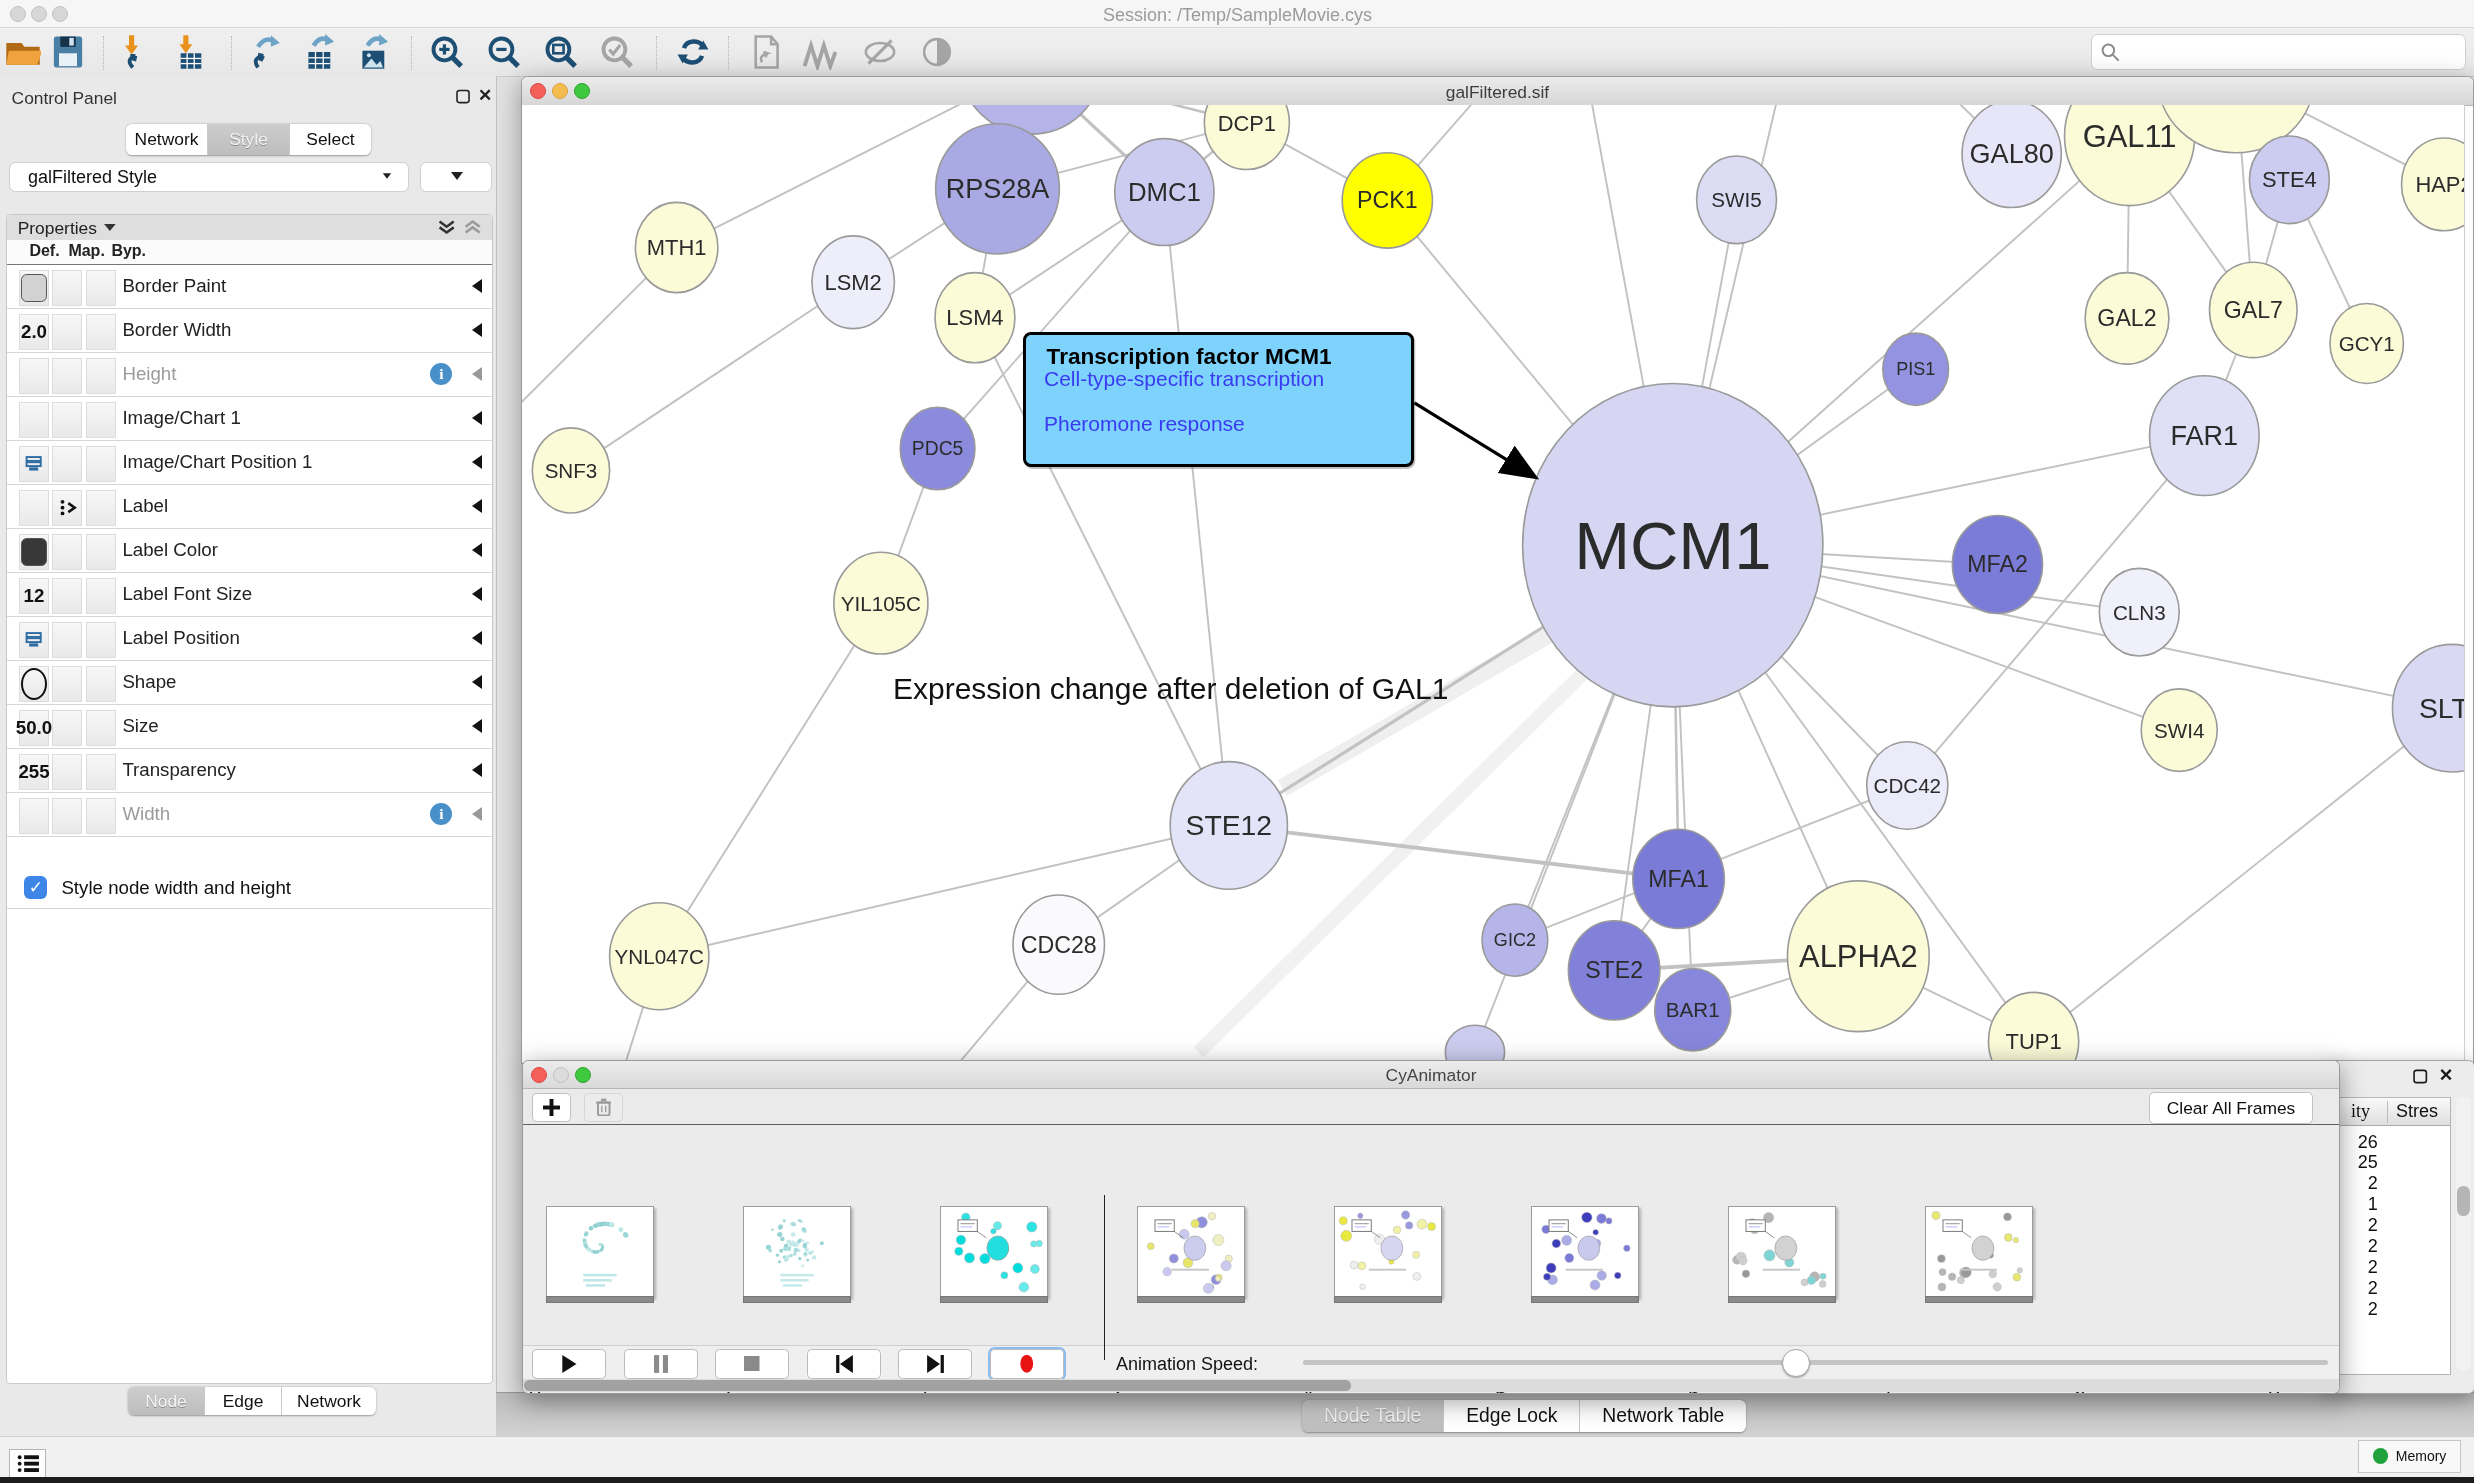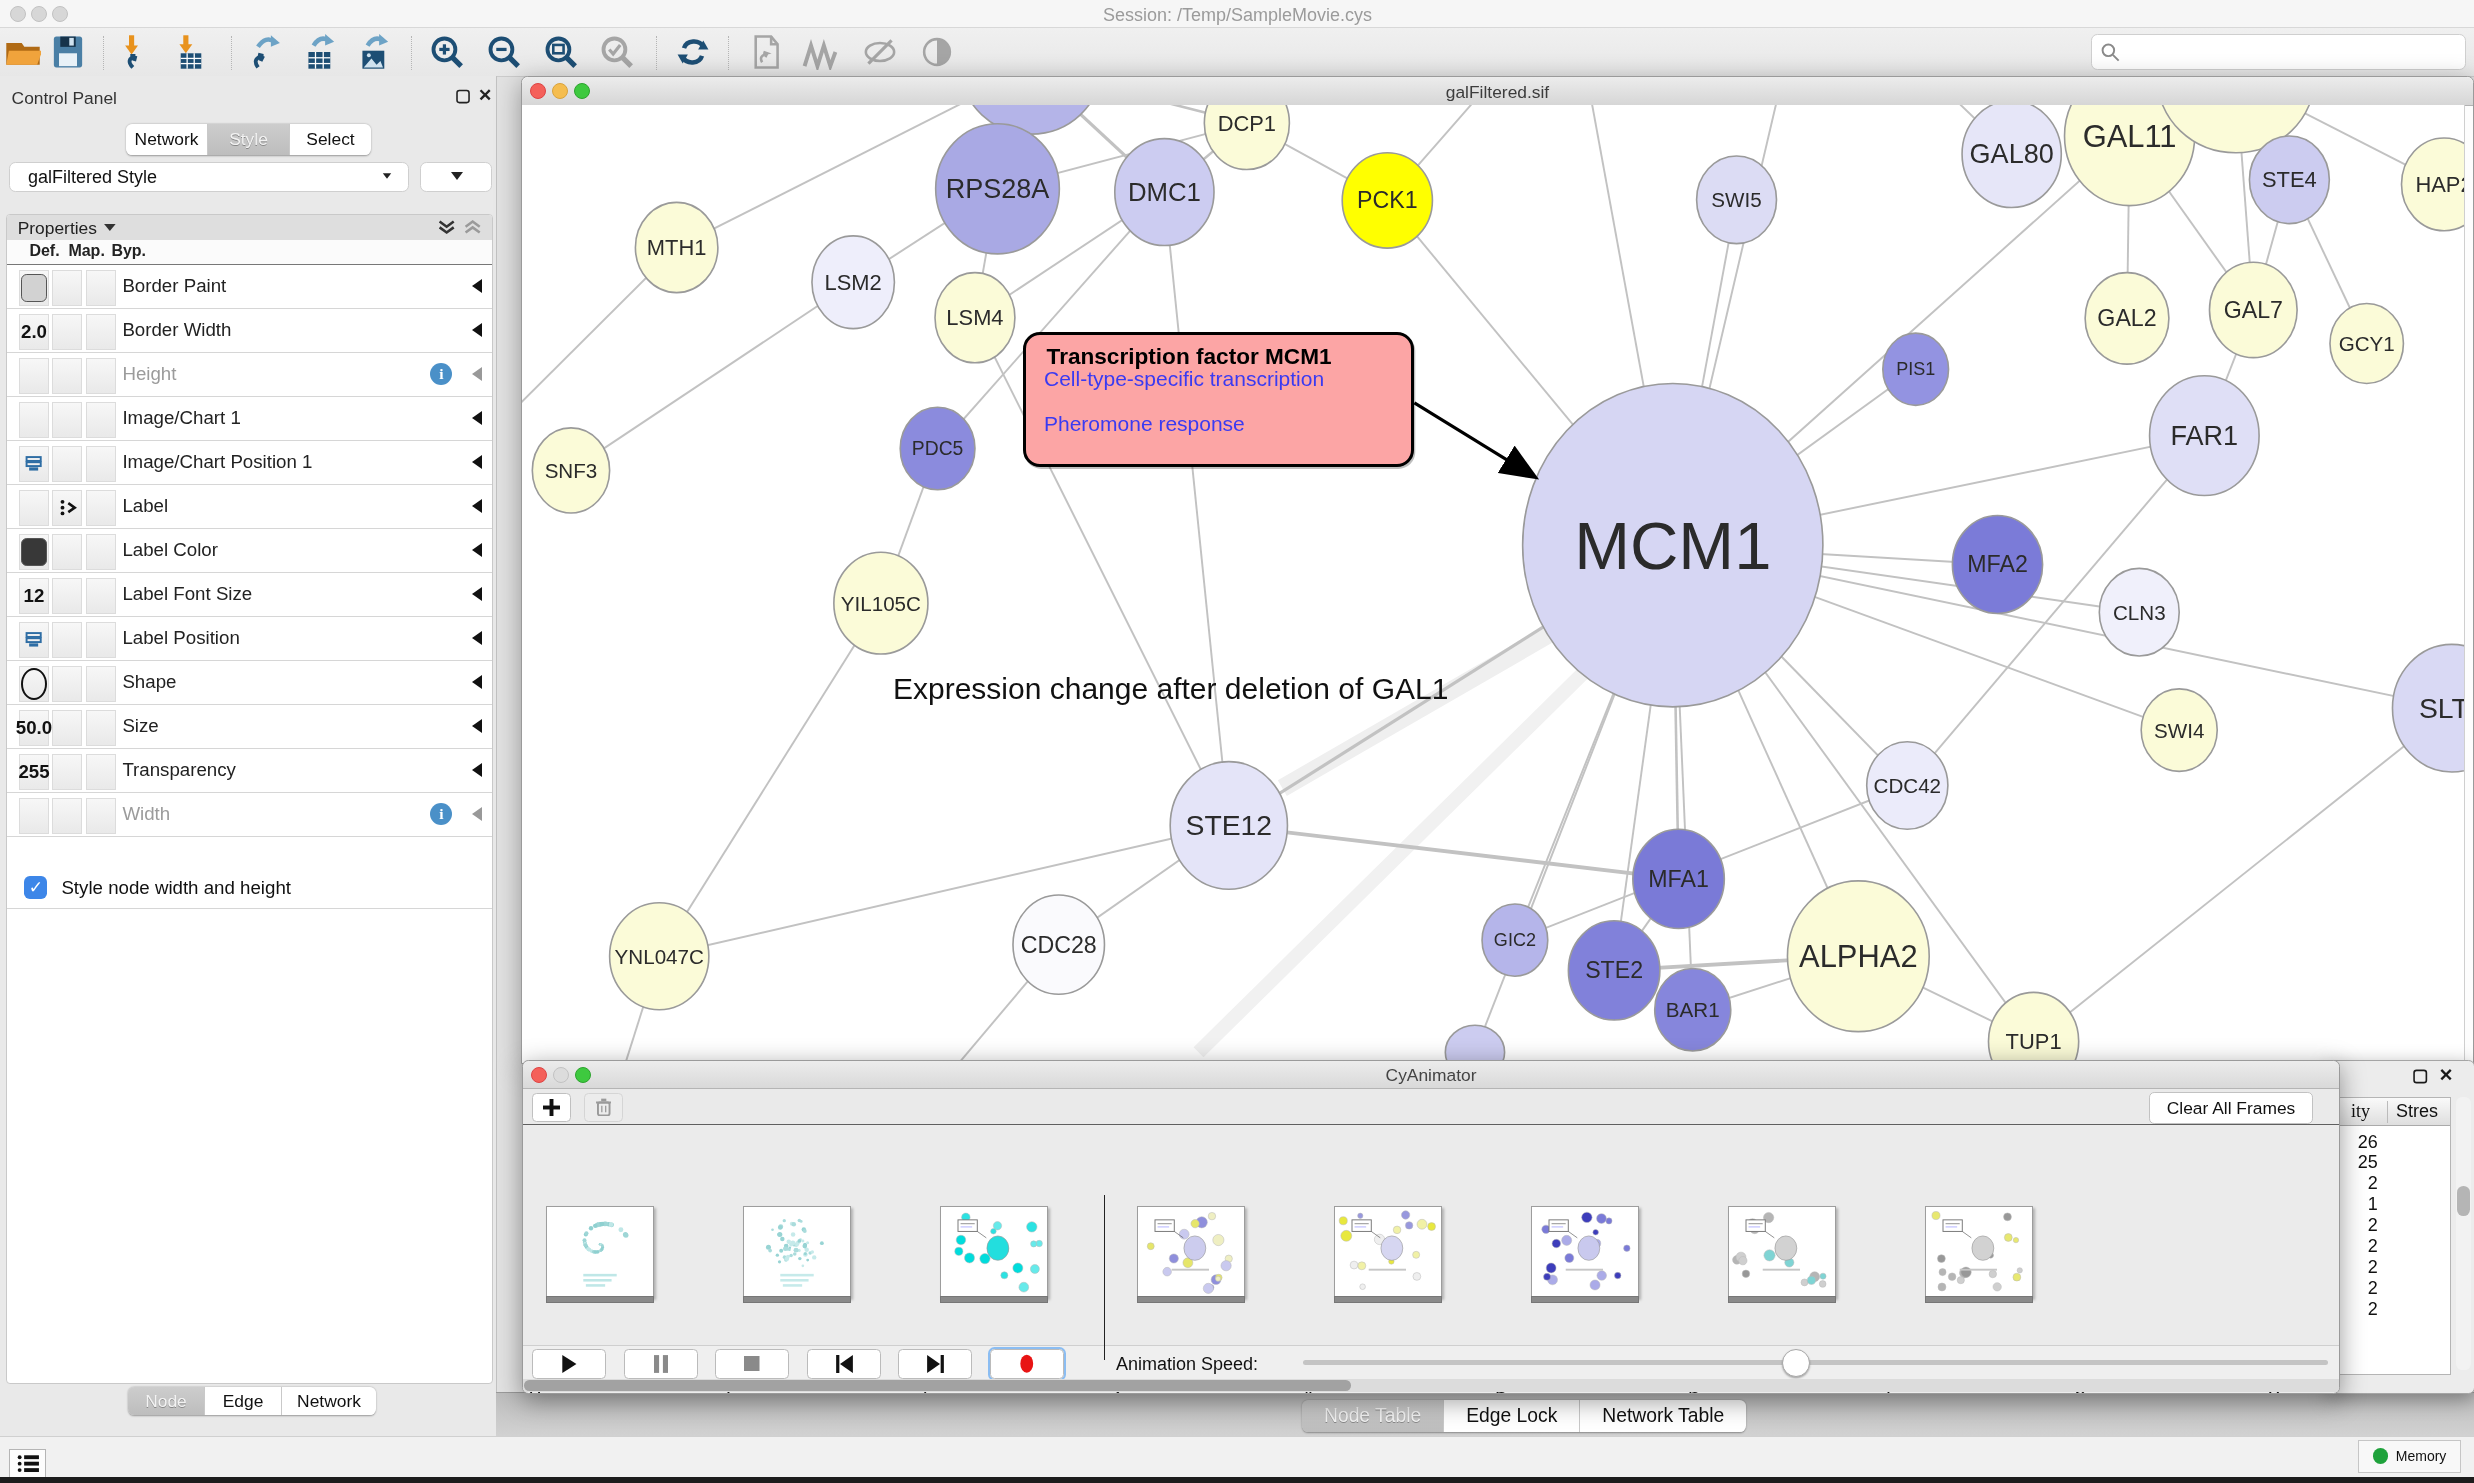--- a/index.html
+++ b/index.html
@@ -57,21 +57,21 @@
   #cp-bottom-tabs{left:128px;top:1311px;height:28px;}
   #cp-bottom-tabs > div{width:76px;}
   #cp-bottom-tabs > div:last-child{width:94px;}
 
   
   #net-window{left:521px;top:76px;width:1951px;height:986px;background:#fdfdfd;border:0.6px solid #9a9a9a;border-radius:6.4px 6.4px 0 0;box-shadow:0 6.4px 26px rgba(0,0,0,.35);}
   #net-titlebar{left:0;top:0;width:100%;height:28px;background:linear-gradient(#ececec,#d6d6d6);border-bottom:0.6px solid #b2b2b2;border-radius:6.4px 6.4px 0 0;}
   #net-title{width:100%;text-align:center;top:4.5px;font-size:17.4px;color:#3c3c3c;}
   #net-canvas{left:0;top:28px;width:1942px;height:957px;background:#ffffff;overflow:hidden;border-right:0.6px solid #cfcfcf;}
   .node-label{font-family:"Liberation Sans",sans-serif;fill:#2b2b2b;}
-  #annotation-box{left:501px;top:227px;width:385px;height:129px;background:#fca5a5;border:3.9px solid #000;border-radius:17px;box-shadow:1.3px 1.9px 0 rgba(0,0,0,.25);}
+  #annotation-box{left:501px;top:227px;width:385px;height:129px;background:#7dd3fc;border:3.9px solid #000;border-radius:8px;box-shadow:1.3px 1.9px 0 rgba(0,0,0,.25);}
   #ann-title{left:20.6px;top:9px;font-size:22.6px;font-weight:bold;color:#000;}
   .ann-link{position:absolute;left:18px;font-size:21px;}
   #net-caption{left:371px;top:567px;font-size:30px;color:#111;}
 
   
   #cyanimator{left:522px;top:1060px;width:1816px;height:332px;background:#ececec;border:0.6px solid #9a9a9a;border-radius:6.4px;box-shadow:0 6.4px 26px rgba(0,0,0,.4);overflow:hidden;z-index:6;}
   #cya-titlebar{left:0;top:0;width:100%;height:27px;background:linear-gradient(#ececec,#d9d9d9);border-bottom:0.6px solid #b5b5b5;border-radius:6.4px 6.4px 0 0;}
   #cya-title{width:100%;text-align:center;top:3.9px;font-size:17.4px;color:#444;}
   #cya-toolbar{left:0;top:28px;width:100%;height:35px;background:#eaeaea;border-bottom:1.9px solid #5f5f5f;}
   .cya-btn{position:absolute;top:3.9px;width:37px;height:27px;background:#ffffff;border:0.6px solid #c0c0c0;border-radius:4.5px;display:flex;align-items:center;justify-content:center;}

